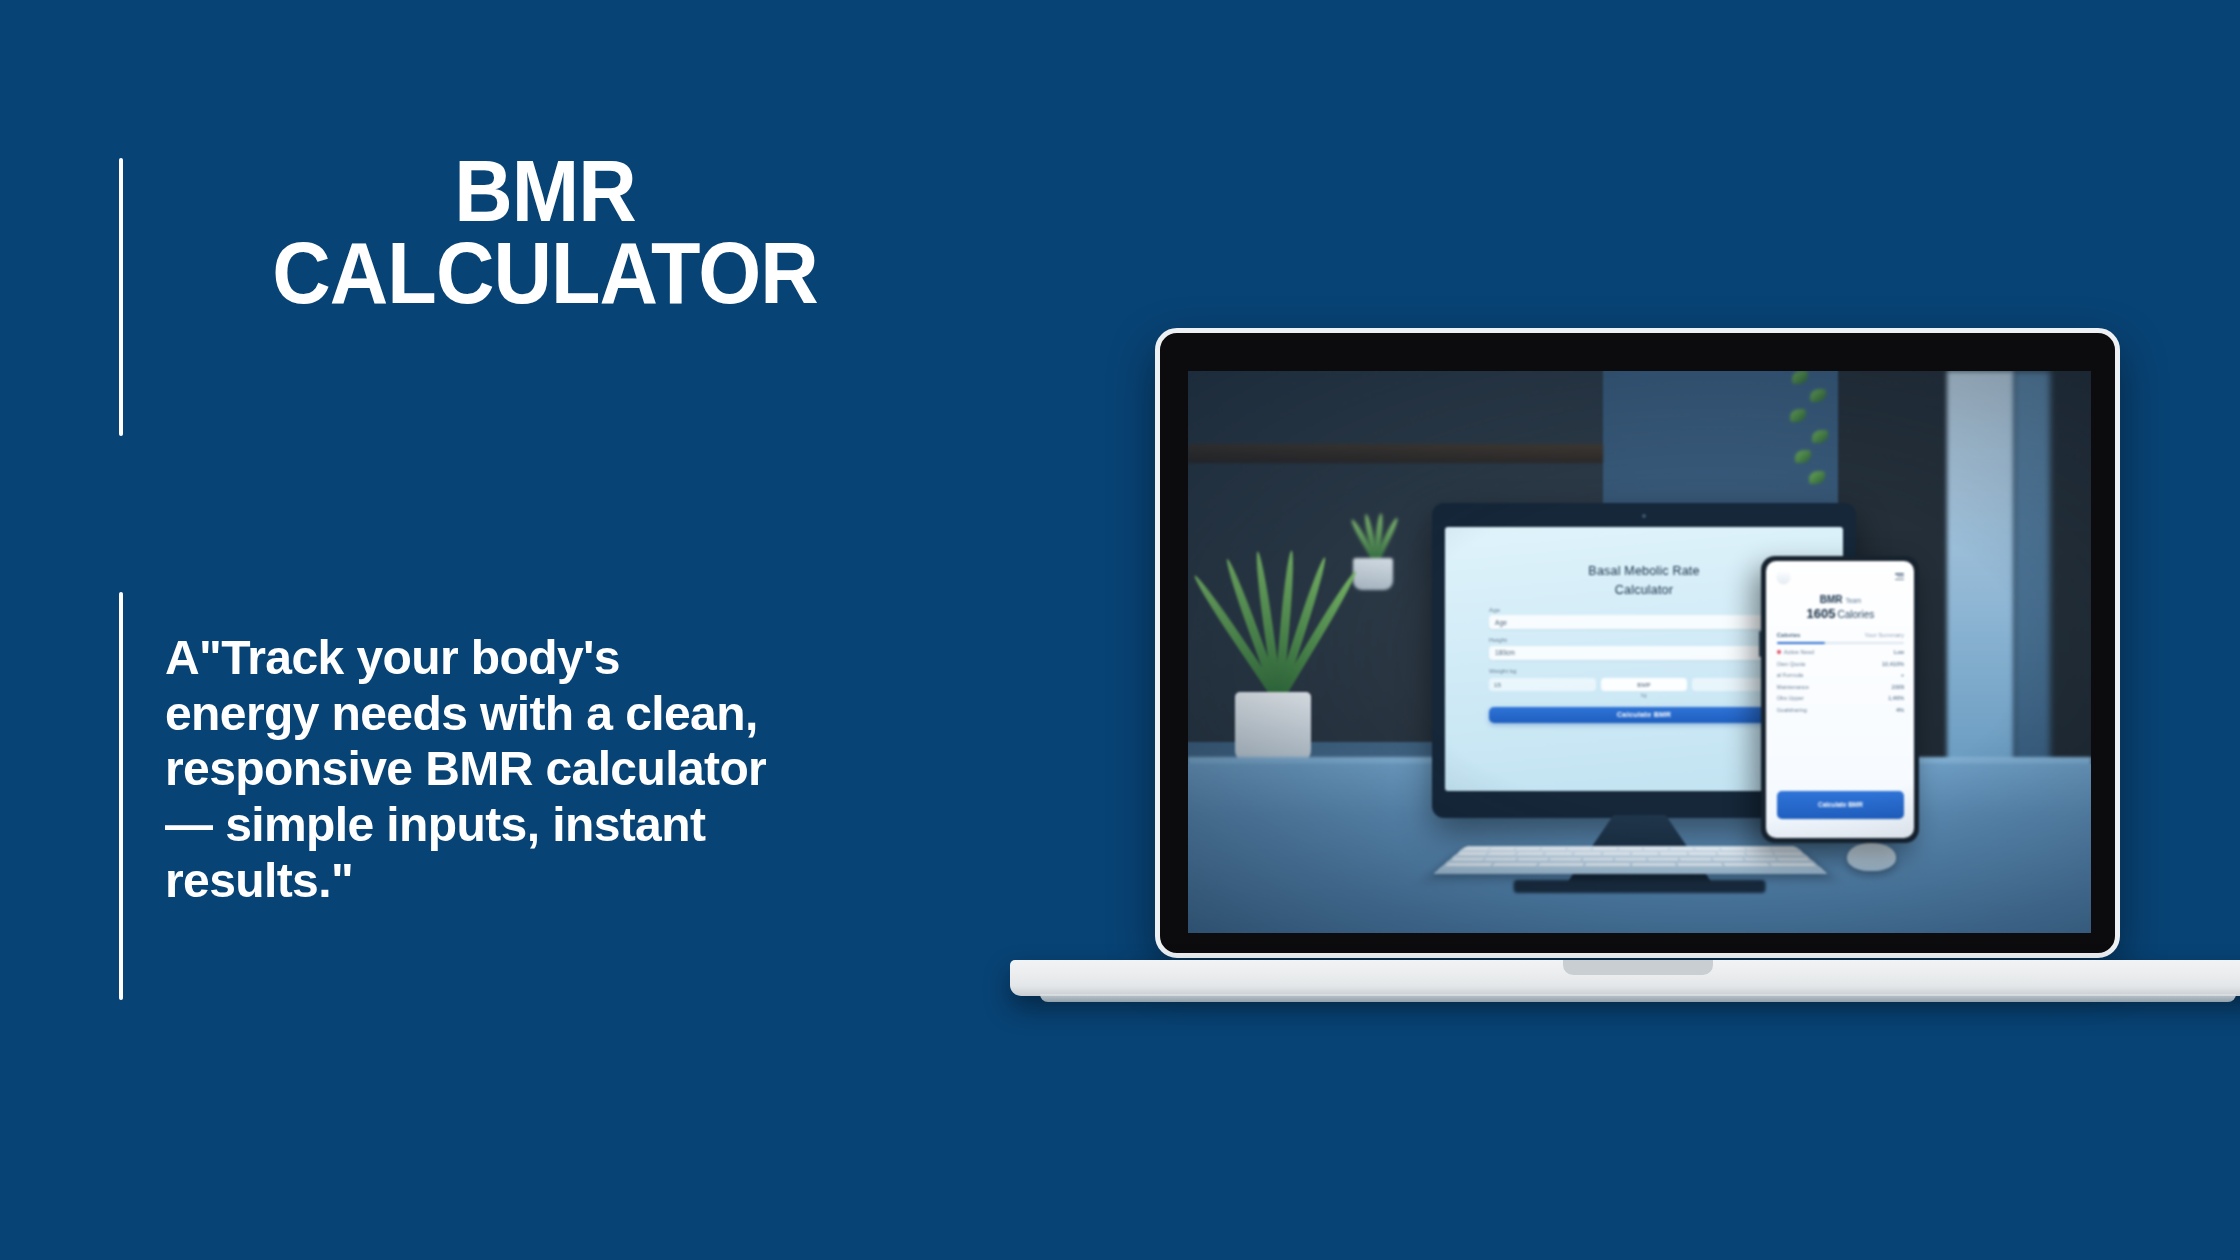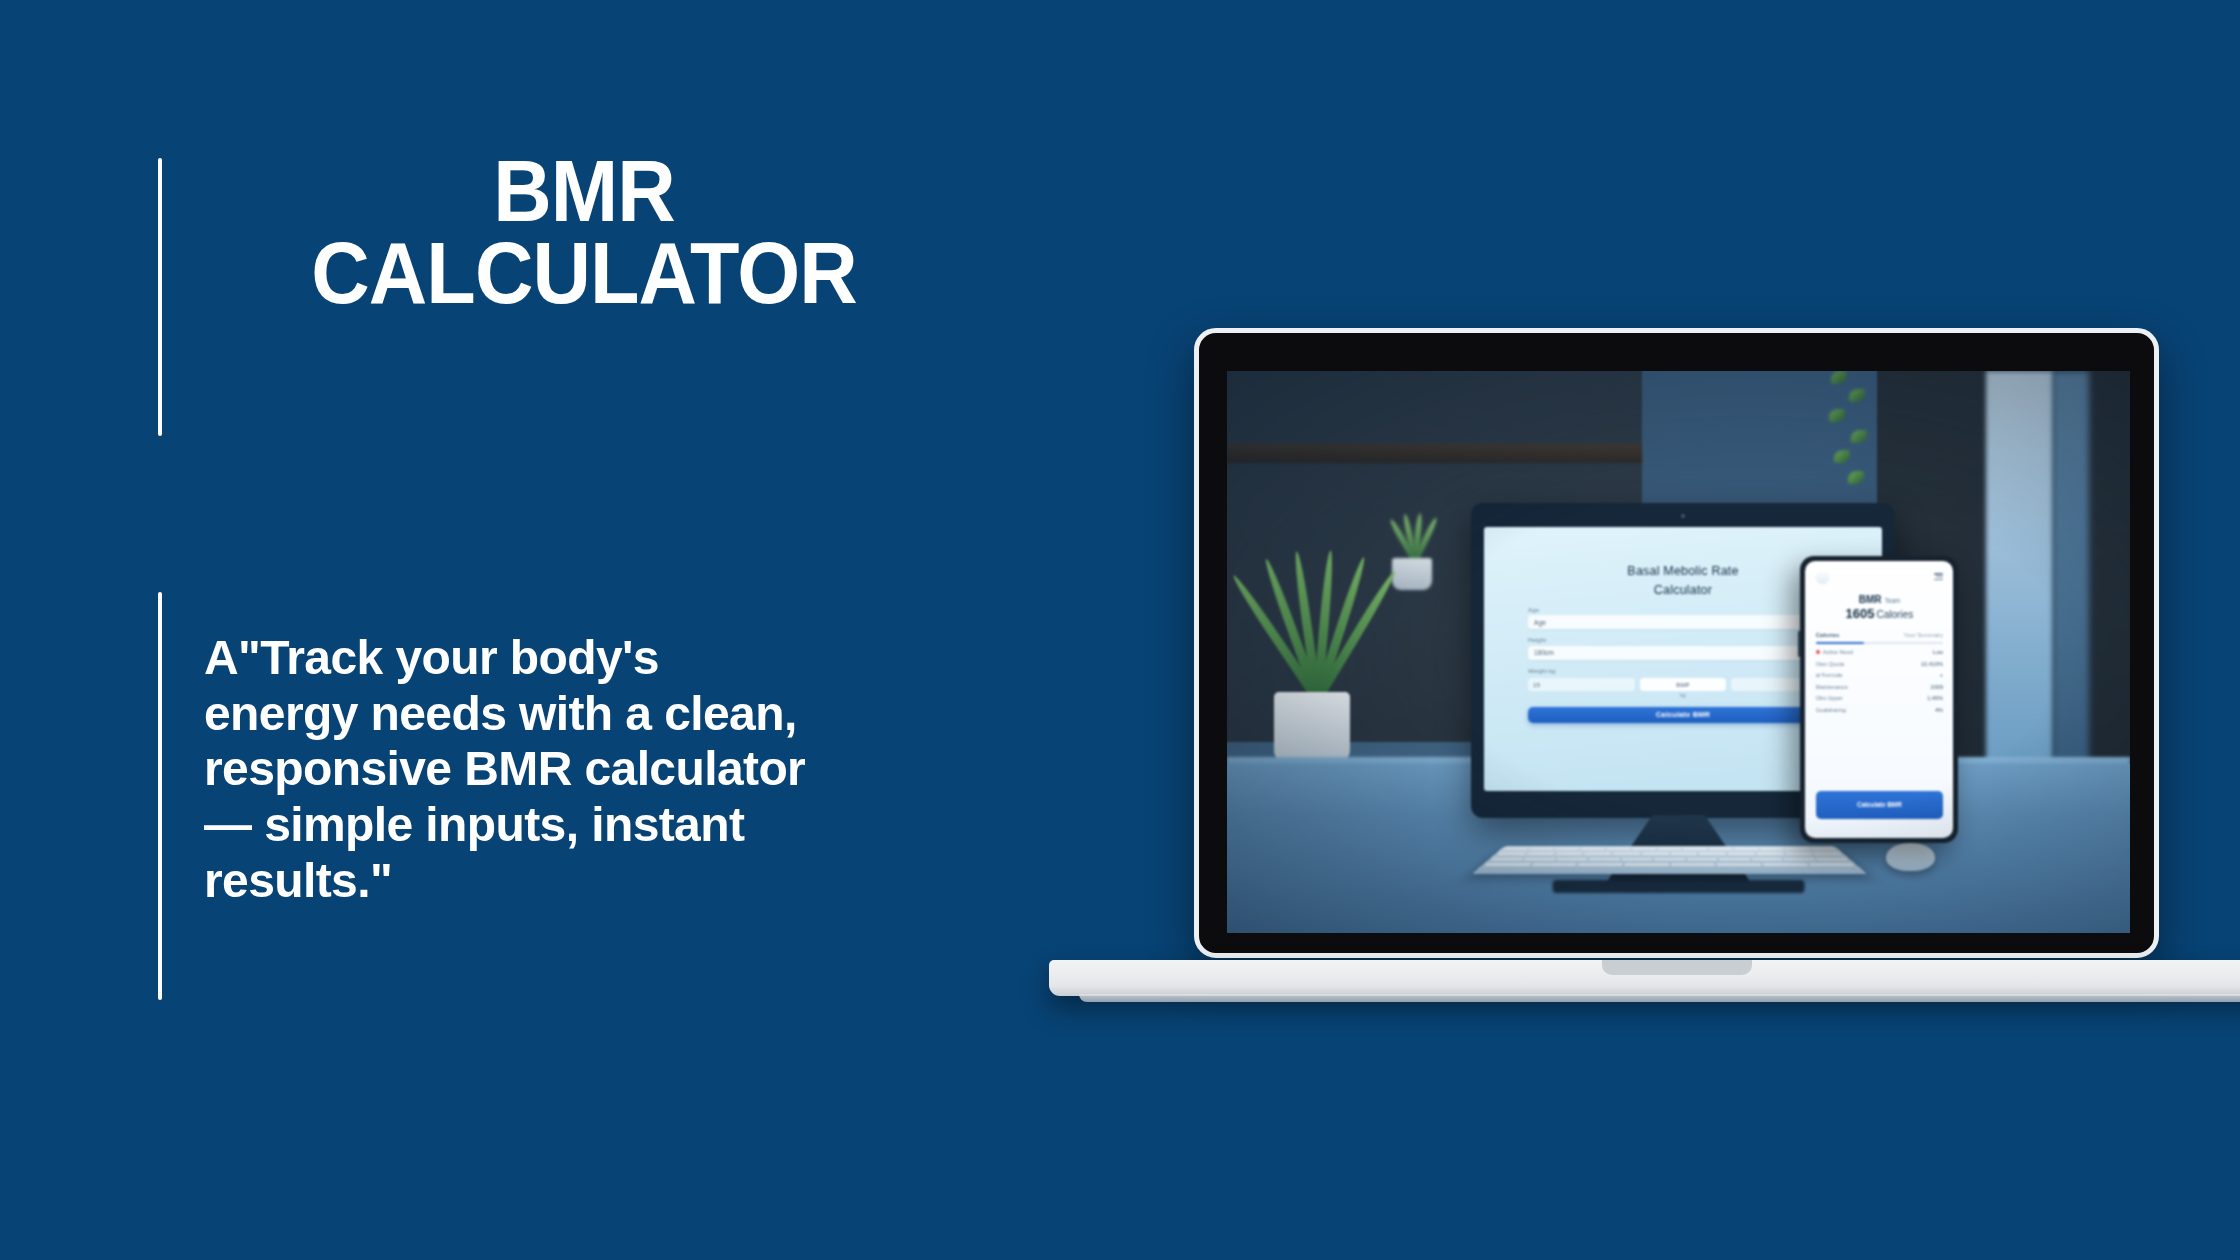--- a/index.html
+++ b/index.html
@@ -2,21 +2,21 @@
 <html><head>
 <meta charset="utf-8">
 <style>
   html,body{margin:0;padding:0;}
   body{
     width:2240px;height:1260px;overflow:hidden;
     background:#084375;
     font-family:"Liberation Sans",sans-serif;
     position:relative;
   }
-  .stage{position:absolute;inset:0;margin-left:39px;}
+  .stage{position:absolute;inset:0;}
 
   
   .rule{position:absolute;background:#ffffff;width:4px;border-radius:2px;}
   .rule-title{left:119px;top:158px;height:278px;}
   .rule-body{left:119px;top:592px;height:408px;}
 
   .title-block{
     position:absolute;left:175px;top:150px;width:740px;
     text-align:center;
   }

